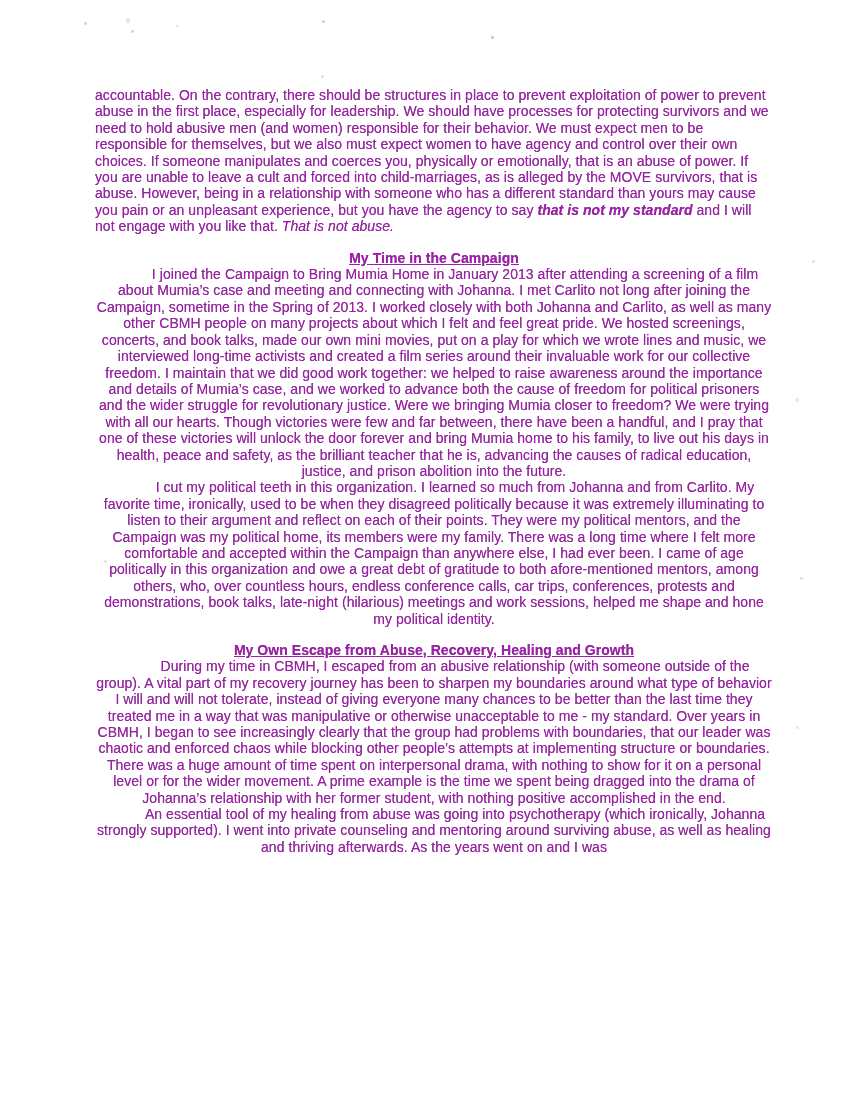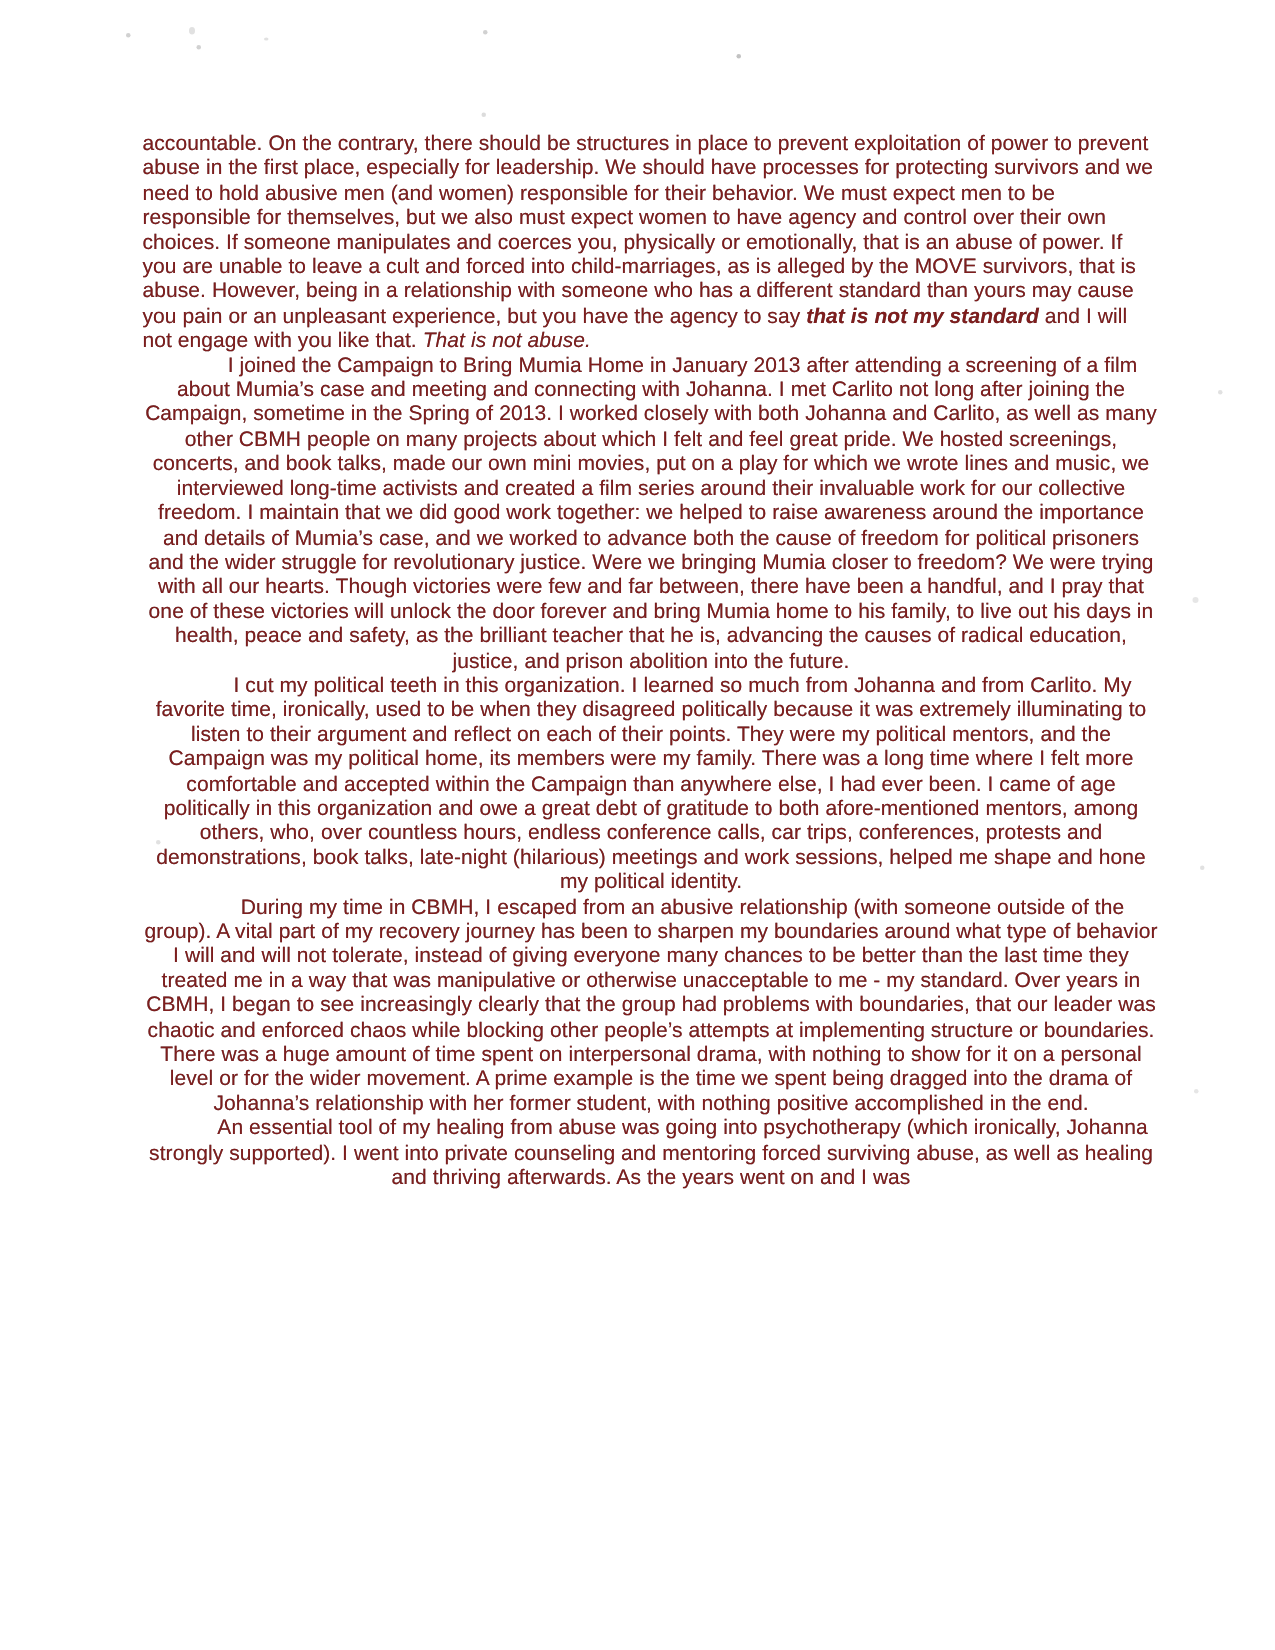--- a/index.html
+++ b/index.html
@@ -7,21 +7,21 @@
     padding: 0;
     background: #e8e8e8;
   }
   .page {
     position: relative;
     width: 850px;
     height: 1100px;
     background: #ffffff;
     overflow: hidden;
     font-family: "Liberation Sans", sans-serif;
-    color: #7f1d1d;
+    color: #a21caf;
   }
   .text-block {
     position: absolute;
     left: 95px;
     top: 87px;
     width: 678px;
     font-size: 14px;
     line-height: 16.4px;
     text-shadow: 0 0 0.4px rgba(0,0,0,0.55);
     letter-spacing: 0.05px;
@@ -80,24 +80,26 @@
   <span class="speck s8"></span>
   <span class="speck s9"></span>
   <span class="speck s10"></span>
   <span class="speck s11"></span>
   <span class="speck s12"></span>
 
   <div class="text-block">
 
     <p class="para"><span>accountable. On the contrary, there should be structures in place to prevent exploitation of power to prevent abuse in the first place, especially for leadership. We should have processes for protecting survivors and we need to hold abusive men (and women) responsible for their behavior. We must expect men to be responsible for themselves, but we also must expect women to have agency and control over their own choices. If someone manipulates and coerces you, physically or emotionally, that is an abuse of power. If you are unable to leave a cult and forced into child-marriages, as is alleged by the MOVE survivors, that is abuse. However, being in a relationship with someone who has a different standard than yours may cause you pain or an unpleasant experience, but you have the agency to say </span><span class="bi">that is not my standard</span><span> and I will not engage with you like that. </span><span class="it">That is not abuse.</span></p>
 
+    <h2 class="heading"><span class="u">My Time in the Campaign</span></h2>
 
     <p class="para indent">I joined the Campaign to Bring Mumia Home in January 2013 after attending a screening of a film about Mumia’s case and meeting and connecting with Johanna. I met Carlito not long after joining the Campaign, sometime in the Spring of 2013. I worked closely with both Johanna and Carlito, as well as many other CBMH people on many projects about which I felt and feel great pride. We hosted screenings, concerts, and book talks, made our own mini movies, put on a play for which we wrote lines and music, we interviewed long-time activists and created a film series around their invaluable work for our collective freedom. I maintain that we did good work together: we helped to raise awareness around the importance and details of Mumia’s case, and we worked to advance both the cause of freedom for political prisoners and the wider struggle for revolutionary justice. Were we bringing Mumia closer to freedom? We were trying with all our hearts. Though victories were few and far between, there have been a handful, and I pray that one of these victories will unlock the door forever and bring Mumia home to his family, to live out his days in health, peace and safety, as the brilliant teacher that he is, advancing the causes of radical education, justice, and prison abolition into the future.</p>
 
     <p class="para indent">I cut my political teeth in this organization. I learned so much from Johanna and from Carlito. My favorite time, ironically, used to be when they disagreed politically because it was extremely illuminating to listen to their argument and reflect on each of their points. They were my political mentors, and the Campaign was my political home, its members were my family. There was a long time where I felt more comfortable and accepted within the Campaign than anywhere else, I had ever been. I came of age politically in this organization and owe a great debt of gratitude to both afore-mentioned mentors, among others, who, over countless hours, endless conference calls, car trips, conferences, protests and demonstrations, book talks, late-night (hilarious) meetings and work sessions, helped me shape and hone my political identity.</p>
 
+    <h2 class="heading"><span class="u">My Own Escape from Abuse, Recovery, Healing and Growth</span></h2>
 
     <p class="para indent">During my time in CBMH, I escaped from an abusive relationship (with someone outside of the group). A vital part of my recovery journey has been to sharpen my boundaries around what type of behavior I will and will not tolerate, instead of giving everyone many chances to be better than the last time they treated me in a way that was manipulative or otherwise unacceptable to me - my standard. Over years in CBMH, I began to see increasingly clearly that the group had problems with boundaries, that our leader was chaotic and enforced chaos while blocking other people’s attempts at implementing structure or boundaries. There was a huge amount of time spent on interpersonal drama, with nothing to show for it on a personal level or for the wider movement. A prime example is the time we spent being dragged into the drama of Johanna’s relationship with her former student, with nothing positive accomplished in the end.</p>
 
-    <p class="para indent">An essential tool of my healing from abuse was going into psychotherapy (which ironically, Johanna strongly supported). I went into private counseling and mentoring forced surviving abuse, as well as healing and thriving afterwards. As the years went on and I was</p>
+    <p class="para indent">An essential tool of my healing from abuse was going into psychotherapy (which ironically, Johanna strongly supported). I went into private counseling and mentoring around surviving abuse, as well as healing and thriving afterwards. As the years went on and I was</p>
 
   </div>
 </div>
 
 </body></html>

